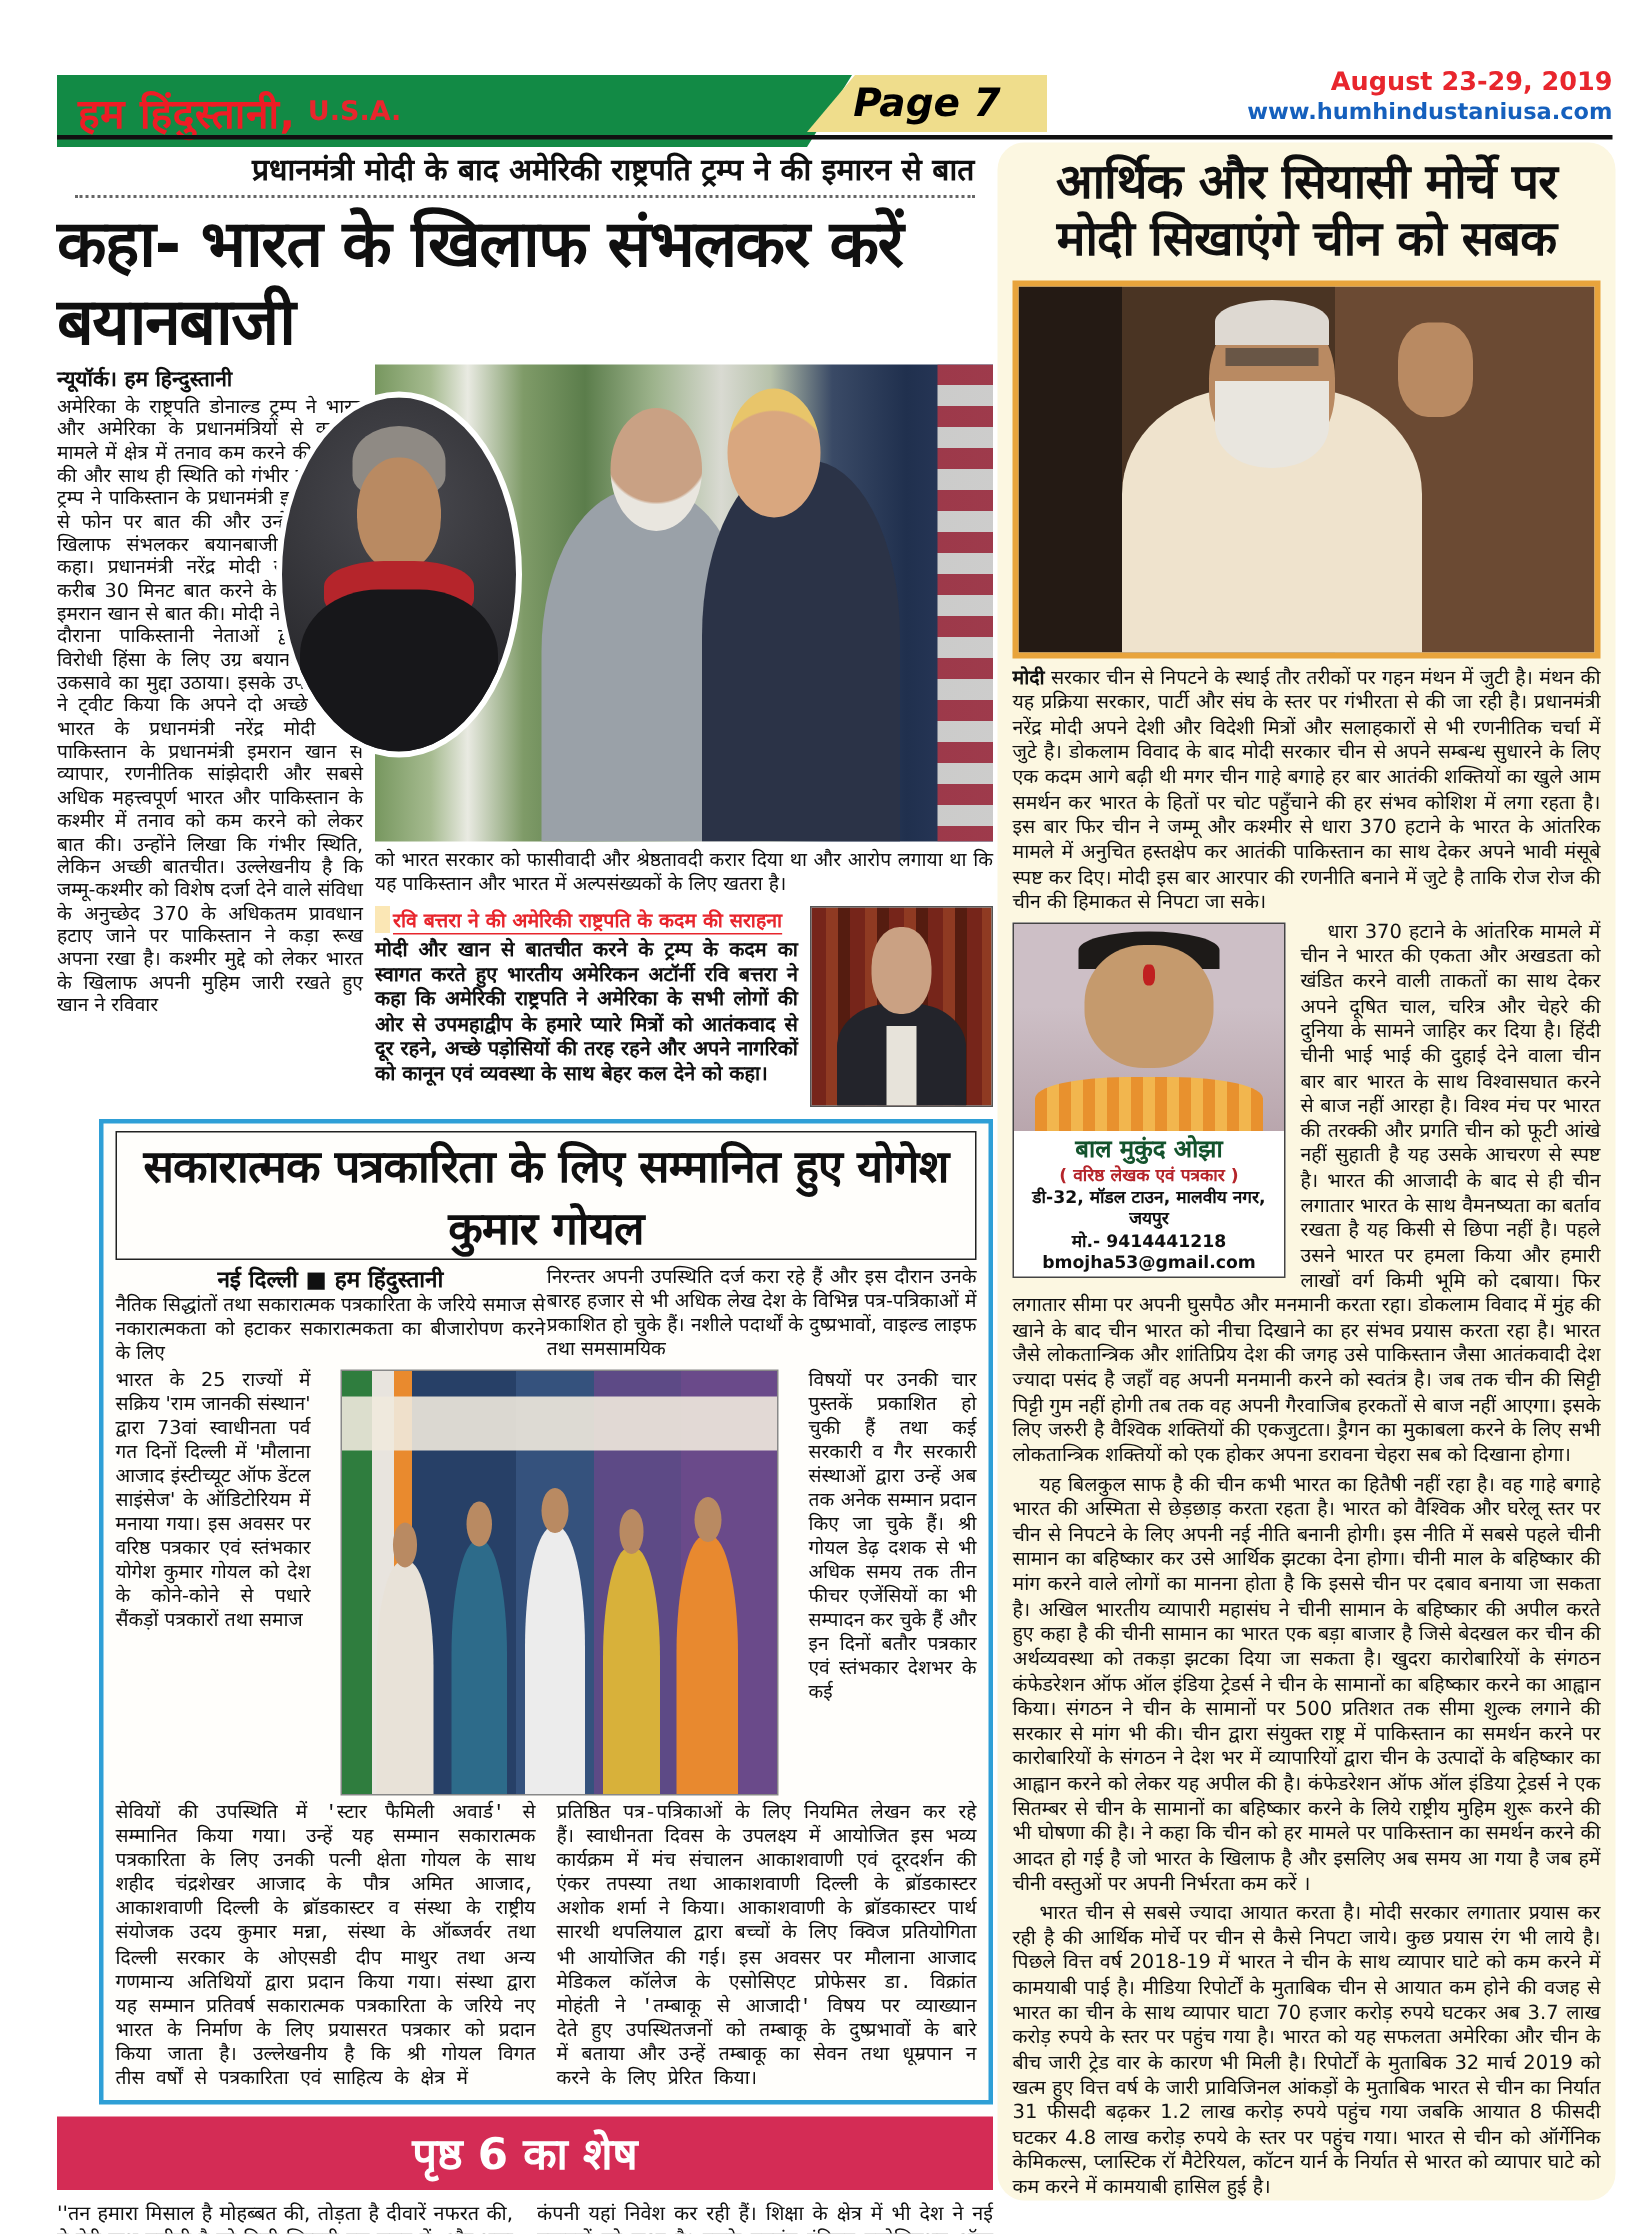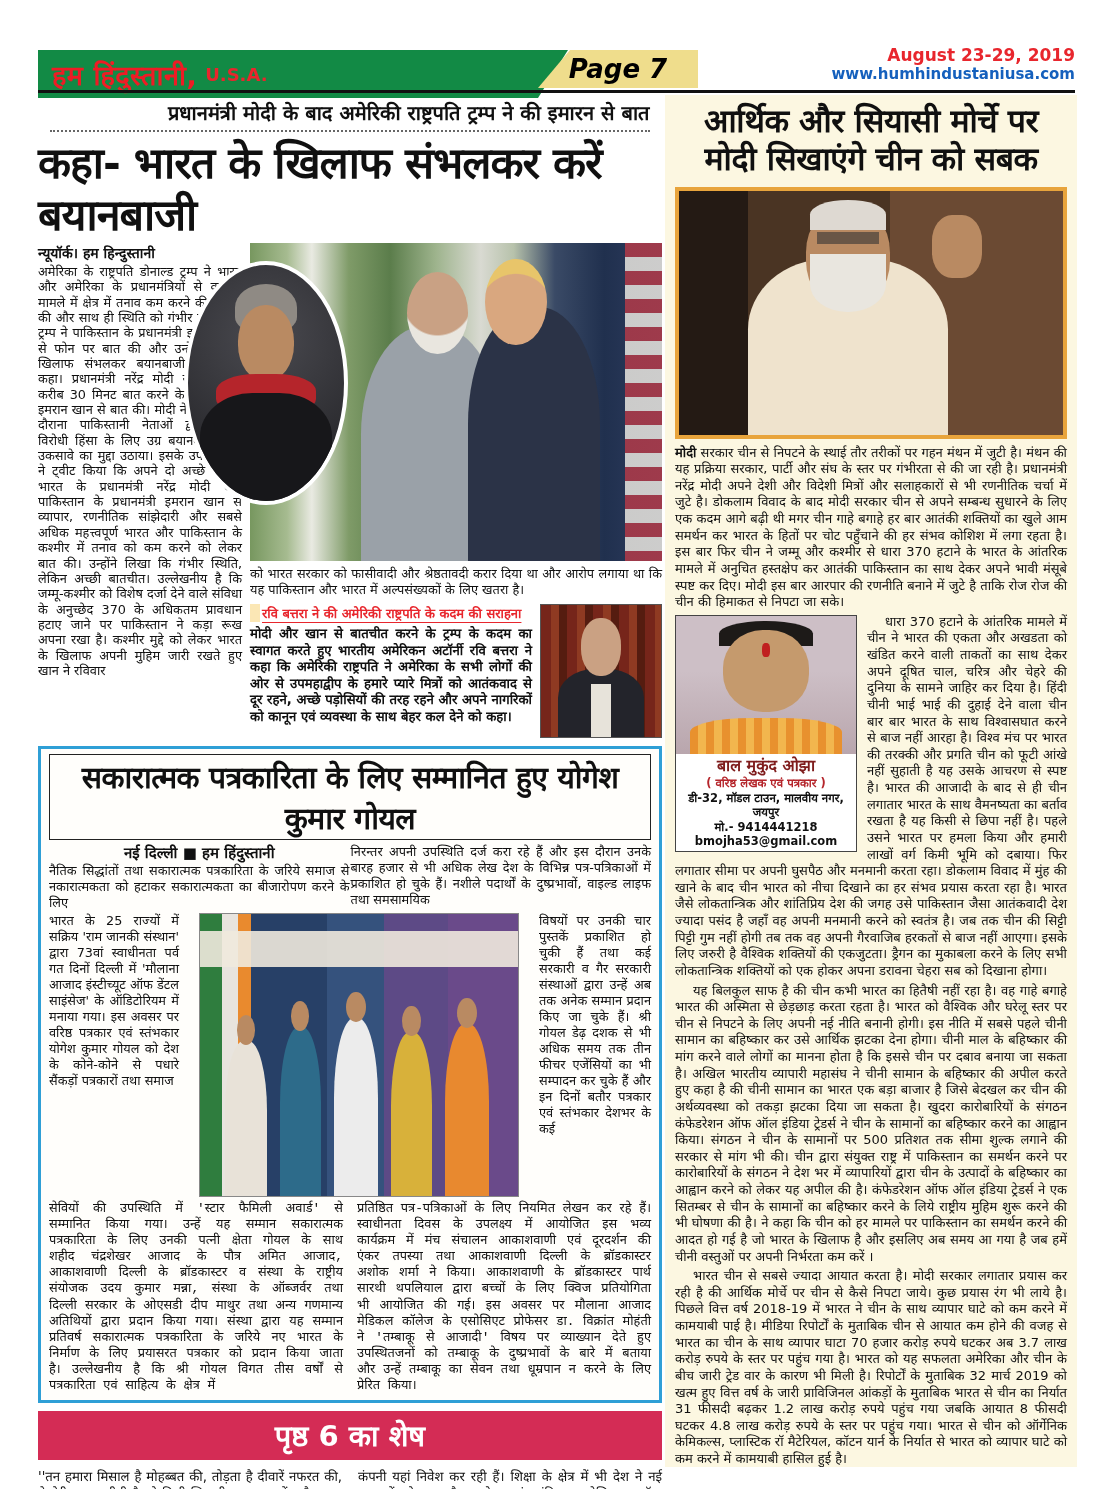--- a/index.html
+++ b/index.html
@@ -51,61 +51,61 @@
   .ravi-box{display:flex;gap:8px;margin-top:6px;align-items:flex-start;}
   .ravi-text{flex:1;}
   .ravi-head{color:#e8262d;font-size:13px;font-weight:bold;text-decoration:underline;text-underline-offset:4px;margin:0 0 4px;background:linear-gradient(90deg,#fbe7b5 0 10px,transparent 10px);padding-left:12px;}
   .ravi-body{font-size:13.2px;font-weight:bold;line-height:1.25;}
   .ravi-photo{width:120px;height:132px;border:1px solid #555;position:relative;overflow:hidden;background:repeating-linear-gradient(90deg,#76251a 0 10px,#8f3a22 10px 18px,#551c10 18px 26px);flex:0 0 auto;}
   .ravi-suit{position:absolute;left:14%;bottom:0;width:72%;height:52%;background:#23242b;border-radius:42% 42% 0 0;}
   .ravi-shirt{position:absolute;left:42%;bottom:0;width:16%;height:40%;background:#e7e3da;}
   .ravi-head-c{position:absolute;left:33%;top:10%;width:34%;height:44%;background:#caa183;border-radius:46%;}
 
   
-  .award-box{border:3px solid #2f9fd6;background:#fffefb;margin-top:8px;padding:5px 8px 6px;box-sizing:border-box;}
+  .award-box{border:3px solid #2f9fd6;background:#fffefb;margin-top:8px;padding:5px 8px 6px;box-sizing:border-box;margin-left:28px;}
   .award-head{font-size:30px;font-weight:900;text-align:center;border:1px solid #222;padding:1px 2px;letter-spacing:-0.5px;}
   .award-top{display:flex;gap:1px;margin-top:4px;font-size:12.8px;line-height:1.25;}
   .award-top .c{flex:1;}
   .award-byline{text-align:center;font-weight:bold;font-size:15px;}
   .award-mid{display:flex;gap:20px;margin-top:2px;justify-content:flex-end;}
   .award-mid .n1{width:130px;font-size:12.8px;line-height:1.25;}
   .award-mid .n2{width:112px;font-size:12.8px;line-height:1.25;}
   .award-photo{flex:1;height:282px;position:relative;overflow:hidden;border:1px solid #888;background:linear-gradient(90deg,#2f7d3e 0 7%,#e8e4de 7% 12%,#e98a2e 12% 16%,#274067 16% 40%,#35527d 40% 58%,#5d4a86 58% 78%,#6a4a8a 78% 100%);}
   .award-strip{position:absolute;left:0;top:6%;width:100%;height:13%;background:#efe9dd;opacity:.9;}
   .pp{position:absolute;bottom:0;border-radius:45% 45% 0 0;}
   .pp .h{position:absolute;left:28%;top:-26px;width:44%;height:30px;background:#b98a62;border-radius:50%;}
   .award-bottom{display:flex;gap:14px;margin-top:4px;font-size:12.8px;line-height:1.26;}
   .award-bottom .c{flex:1;font-family:Liberation Mono, monospace;}
 
   
   .p6-banner{margin-top:8px;background:#d42c55;color:#fff;font-size:29px;font-weight:900;text-align:center;padding:4px 0 6px;}
   .p6-cols{display:flex;gap:16px;margin-top:8px;font-size:13.2px;line-height:1.3;}
   .p6-cols .c{flex:1;}
 
   
-  .china{position:absolute;left:665px;top:95px;width:412px;height:1372px;background:#fcf7e1;box-sizing:border-box;padding:8px 10px;overflow:hidden;}
+  .china{position:absolute;left:665px;top:95px;width:412px;height:1372px;background:#fcf7e1;box-sizing:border-box;padding:8px 10px;overflow:hidden;border-radius:18px;}
   .china-head{font-size:32px;font-weight:900;text-align:center;line-height:1.18;letter-spacing:-0.5px;}
   .china-photo{margin:8px auto 6px;width:392px;height:252px;border:4px solid #e8a43c;box-sizing:border-box;position:relative;overflow:hidden;background:linear-gradient(90deg,#241a14 0 18%,#4a3423 18% 55%,#6b4a33 55% 100%);}
   .cm-body{position:absolute;left:18%;bottom:0;width:52%;height:72%;background:#efe3cd;border-radius:40% 40% 0 0;}
   .cm-head{position:absolute;left:33%;top:6%;width:22%;height:42%;background:#b98a62;border-radius:46%;}
   .cm-beard{position:absolute;left:34%;top:26%;width:20%;height:24%;background:#e9e6df;border-radius:0 0 48% 48%;}
   .cm-hair{position:absolute;left:34%;top:4%;width:20%;height:12%;background:#ded9d2;border-radius:50% 50% 0 0;}
   .cm-glass{position:absolute;left:36%;top:17%;width:16%;height:5%;background:#333;opacity:.6;}
   .cm-hand{position:absolute;left:66%;top:10%;width:13%;height:26%;background:#b98a62;border-radius:40%;}
   .china-body{font-size:13px;line-height:1.28;}
   .china-body p{margin-top:3px;}
   .china-body p.ind{text-indent:18px;}
   .lead-b{font-weight:bold;}
   .author-box{float:left;width:180px;border:1px solid #444;background:#fff;margin:4px 10px 2px 0;text-align:center;padding-bottom:3px;}
   .author-photo{width:100%;height:138px;position:relative;overflow:hidden;background:linear-gradient(180deg,#cdbfc6 0 40%,#b9a6ad 100%);}
   .aj-face{position:absolute;left:26%;top:10%;width:48%;height:60%;background:#c59a6d;border-radius:46%;}
   .aj-hair{position:absolute;left:24%;top:4%;width:52%;height:18%;background:#1d1a18;border-radius:50% 50% 0 0;}
   .aj-tilak{position:absolute;left:48%;top:20%;width:4%;height:10%;background:#c02020;border-radius:40%;}
   .aj-garland{position:absolute;left:8%;bottom:0;width:84%;height:26%;background:repeating-linear-gradient(90deg,#e8912e 0 8px,#f2b64e 8px 16px);border-radius:40% 40% 0 0;}
-  .author-name{color:#7f1d1d;font-weight:bold;font-size:16px;margin-top:2px;}
+  .author-name{color:#14532d;font-weight:bold;font-size:16px;margin-top:2px;}
   .author-title{color:#b5252b;font-weight:bold;font-size:11.5px;}
   .author-addr,.author-phone,.author-email{font-weight:bold;font-size:11.5px;line-height:1.25;}
 </style>
 </head>
 <body>
 
 <div class="header">
   <div class="masthead">
     <span class="hi">हम हिंदुस्तानी,</span>
     <span class="us">U.S.A.</span>

